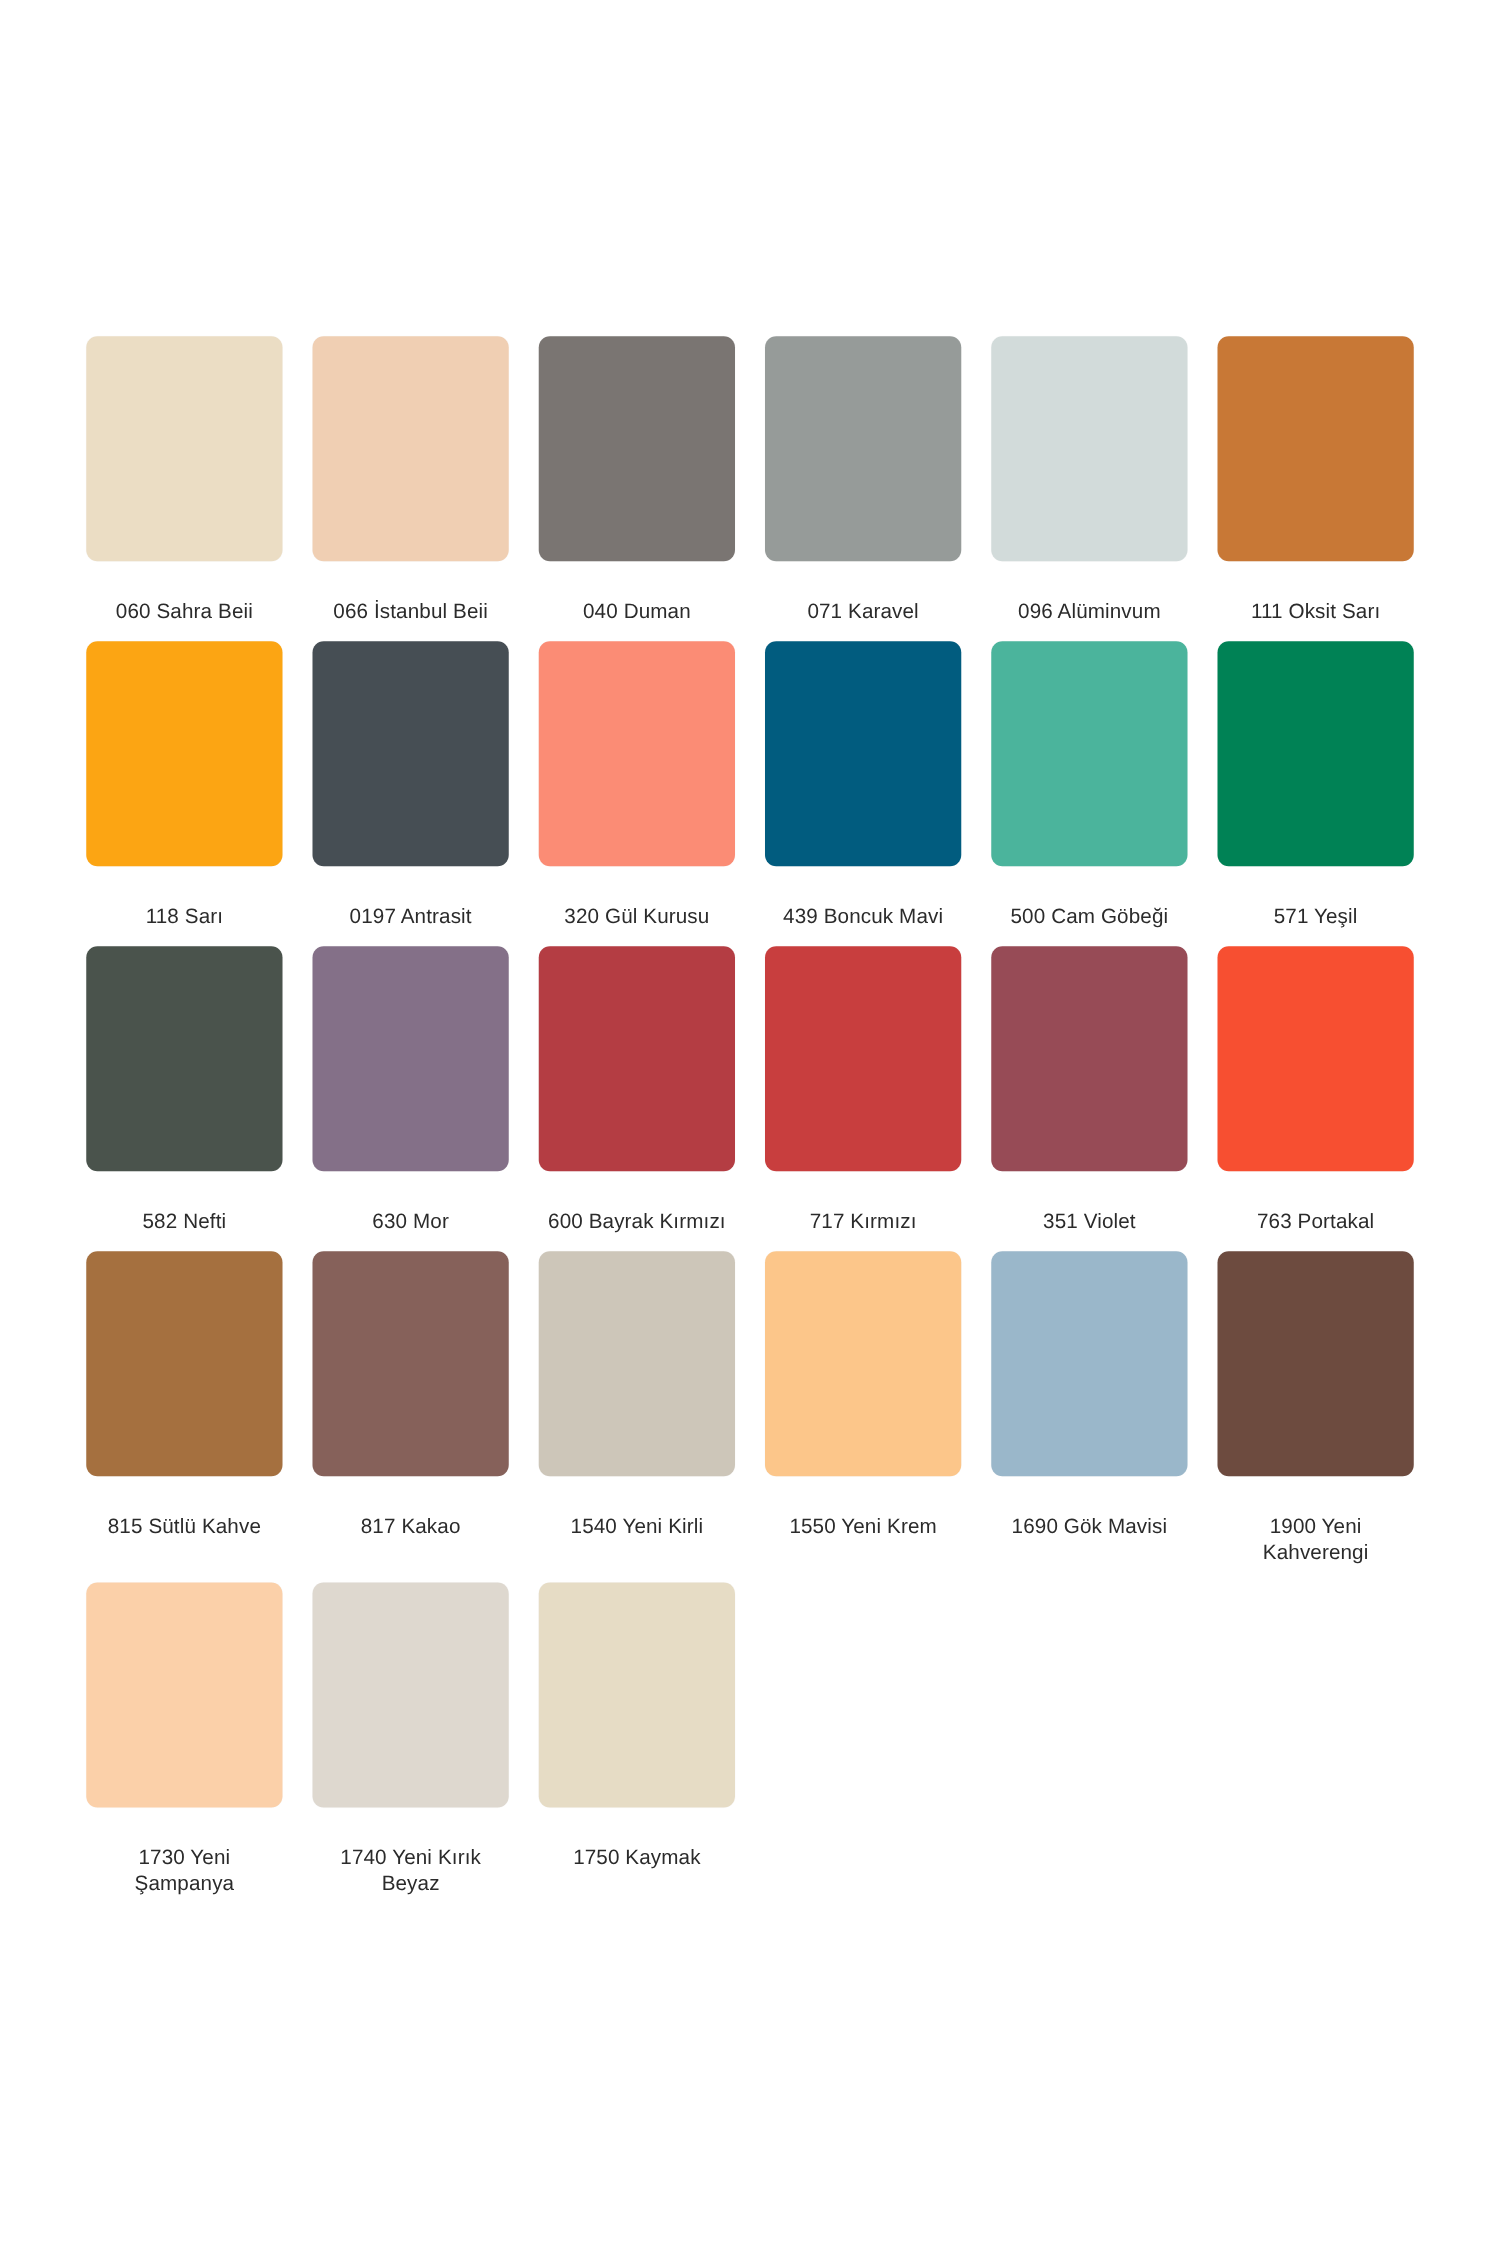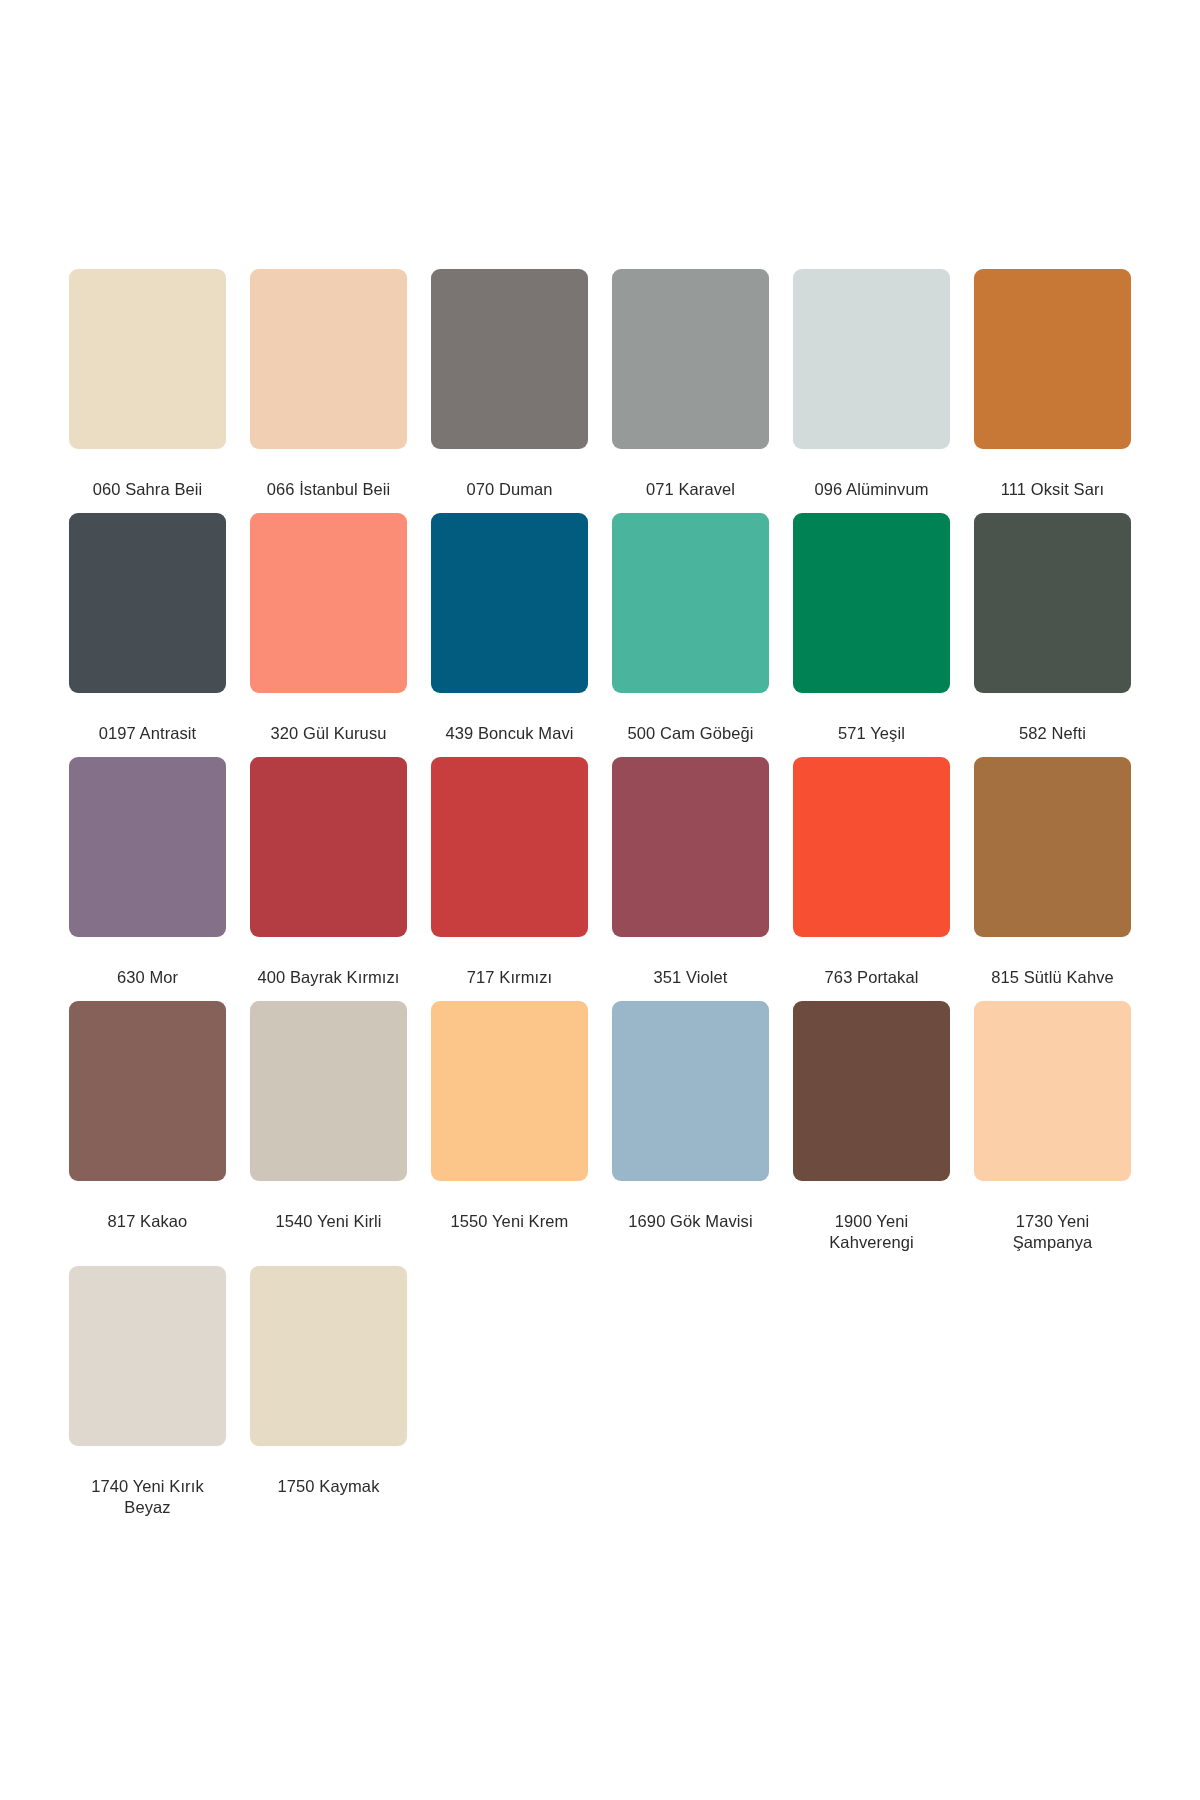--- a/index.html
+++ b/index.html
@@ -81,33 +81,37 @@
         <div class="swatch-cell">
           <div class="swatch-chip" style="background: rgb(235, 221, 196);"></div>
           <div class="swatch-label">060 Sahra Beii</div>
         </div>
         <div class="swatch-cell">
           <div class="swatch-chip" style="background: rgb(240, 207, 179);"></div>
           <div class="swatch-label">066 İstanbul Beii</div>
         </div>
         <div class="swatch-cell">
           <div class="swatch-chip" style="background: rgb(122, 117, 114);"></div>
-          <div class="swatch-label">070 Duman</div>
+          <div class="swatch-label">040 Duman</div>
         </div>
         <div class="swatch-cell">
           <div class="swatch-chip" style="background: rgb(150, 155, 153);"></div>
           <div class="swatch-label">071 Karavel</div>
         </div>
         <div class="swatch-cell">
           <div class="swatch-chip" style="background: rgb(210, 219, 218);"></div>
           <div class="swatch-label">096 Alüminvum</div>
         </div>
         <div class="swatch-cell">
           <div class="swatch-chip" style="background: rgb(200, 120, 54);"></div>
           <div class="swatch-label">111 Oksit Sarı</div>
+        </div>
+        <div class="swatch-cell">
+          <div class="swatch-chip" style="background: rgb(252, 165, 19);"></div>
+          <div class="swatch-label">118 Sarı</div>
         </div>
         <div class="swatch-cell">
           <div class="swatch-chip" style="background: rgb(70, 78, 84);"></div>
           <div class="swatch-label">0197 Antrasit</div>
         </div>
         <div class="swatch-cell">
           <div class="swatch-chip" style="background: rgb(251, 140, 117);"></div>
           <div class="swatch-label">320 Gül Kurusu</div>
         </div>
         <div class="swatch-cell">
@@ -125,21 +129,21 @@
         <div class="swatch-cell">
           <div class="swatch-chip" style="background: rgb(74, 83, 76);"></div>
           <div class="swatch-label">582 Nefti</div>
         </div>
         <div class="swatch-cell">
           <div class="swatch-chip" style="background: rgb(132, 112, 136);"></div>
           <div class="swatch-label">630 Mor</div>
         </div>
         <div class="swatch-cell">
           <div class="swatch-chip" style="background: rgb(180, 61, 67);"></div>
-          <div class="swatch-label">400 Bayrak Kırmızı</div>
+          <div class="swatch-label">600 Bayrak Kırmızı</div>
         </div>
         <div class="swatch-cell">
           <div class="swatch-chip" style="background: rgb(200, 62, 62);"></div>
           <div class="swatch-label">717 Kırmızı</div>
         </div>
         <div class="swatch-cell">
           <div class="swatch-chip" style="background: rgb(151, 75, 86);"></div>
           <div class="swatch-label">351 Violet</div>
         </div>
         <div class="swatch-cell">

